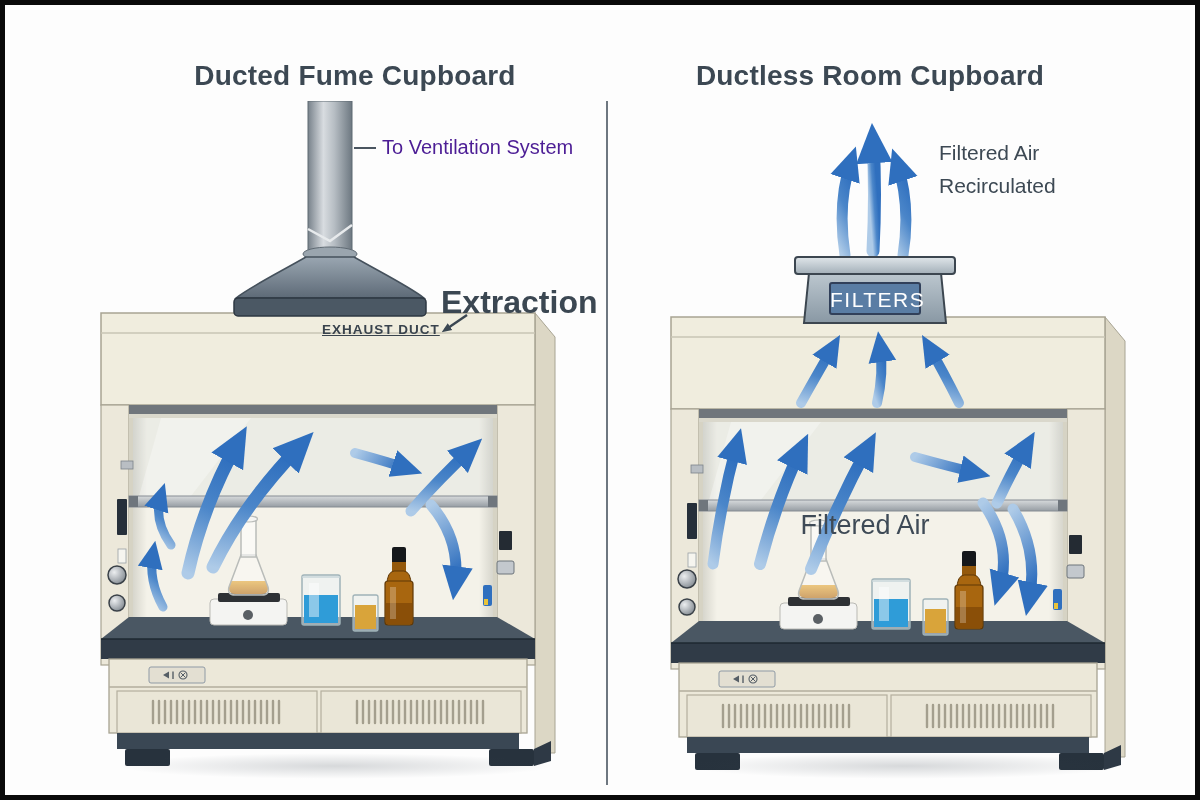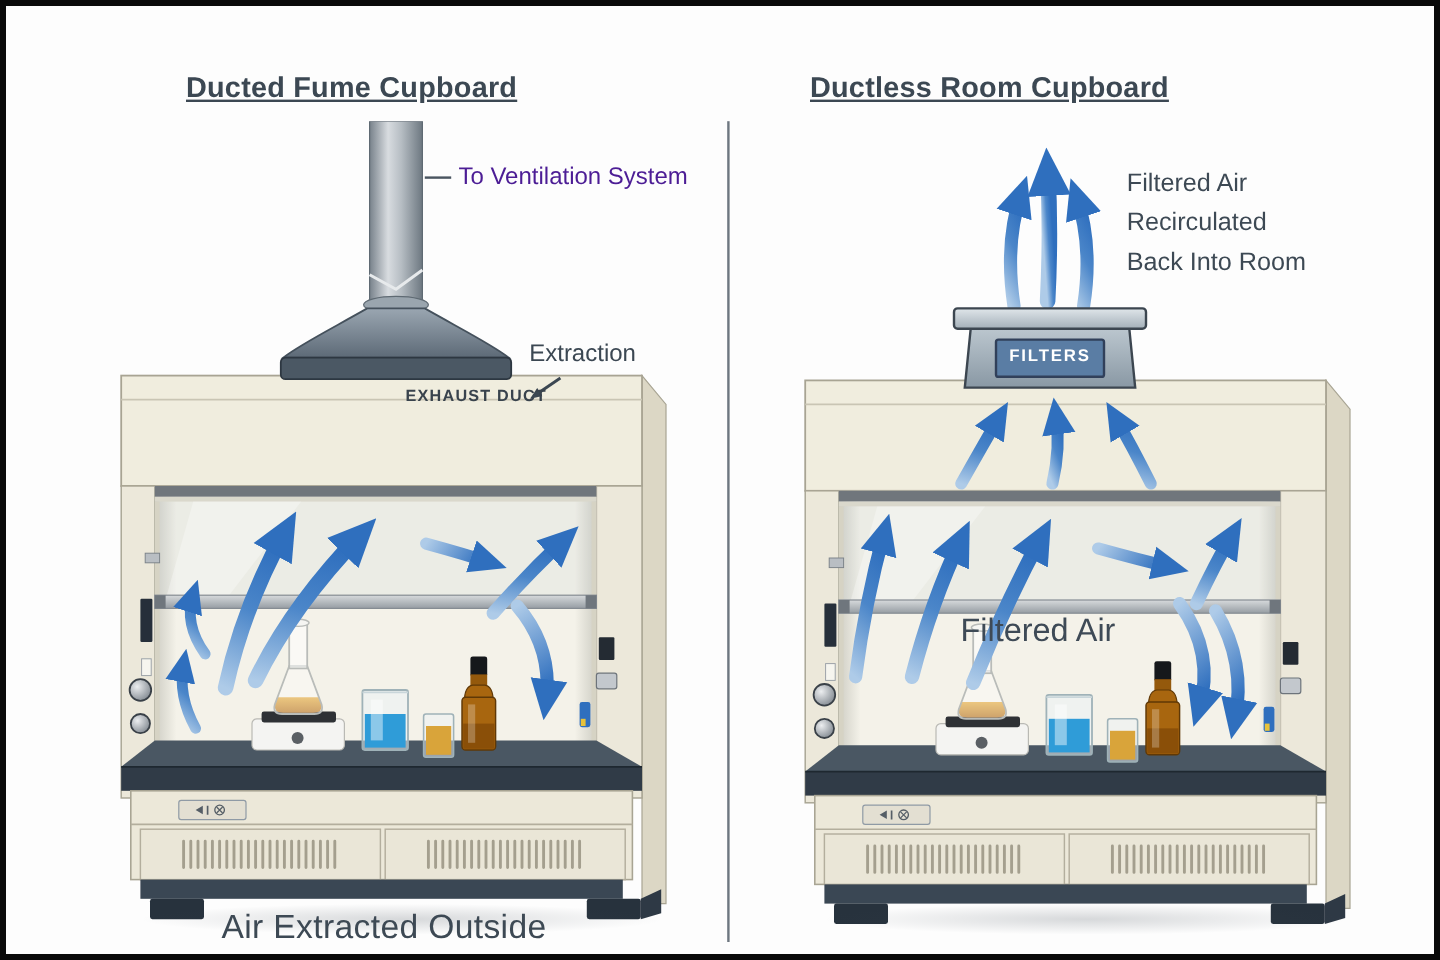--- a/index.html
+++ b/index.html
@@ -2,30 +2,30 @@
 <html><head>
 <meta charset="utf-8">
 <style>
   html,body{margin:0;padding:0;background:#e8e8e8;}
   .canvas{
     position:relative;width:1200px;height:800px;background:#fdfdfd;
     box-sizing:border-box;border:5px solid #0a0a0a;overflow:hidden;
     font-family:"Liberation Sans",sans-serif;color:#3d4954;
   }
   .abs{position:absolute;}
-  .panel-title{font-size:24px;font-weight:bold;letter-spacing:.2px;color:#3c4853;text-align:left;text-decoration:underline;}
+  .panel-title{font-size:28px;font-weight:bold;letter-spacing:.2px;color:#3c4853;text-align:center;}
   .divider{position:absolute;left:601px;top:96px;width:2px;height:684px;background:#6e7780;}
   .lbl{color:#4c1d95;}
   .lead-line{position:absolute;border-top:2px solid #4a5560;}
-  .extraction{font-size:20px;font-weight:normal;color:#3b4752;}
+  .extraction{font-size:32px;font-weight:bold;color:#3b4752;}
   .exhaust-duct{font-size:13.5px;font-weight:bold;letter-spacing:1px;color:#39434d;}
   .bottom-caption{font-size:28px;color:#3d4954;text-align:center;letter-spacing:.3px;}
   .recirc{font-size:21px;line-height:33px;color:#3d4954;}
   .interior-label{font-size:27px;color:#3e4a56;text-align:center;}
-  .filters-text{font-size:14px;font-weight:bold;color:#ffffff;letter-spacing:1.5px;text-align:center;}
+  .filters-text{font-size:21px;font-weight:normal;color:#ffffff;letter-spacing:1.5px;text-align:center;}
   .ground-shadow{position:absolute;height:26px;border-radius:50%;
     background:radial-gradient(ellipse at center, rgba(60,70,80,.20), rgba(60,70,80,0) 70%);}
   svg{display:block;}
 </style>
 </head>
 <body>
 
 <div class="canvas">
 
   <svg width="0" height="0" style="position:absolute" aria-hidden="true">
@@ -198,24 +198,23 @@
     <rect x="4" y="197" width="192" height="18" rx="4" fill="#4b5864" stroke="#2d3741" stroke-width="1.5"></rect>
   </svg>
 
   <div class="lead-line" style="left:349px;top:142px;width:22px;"></div>
   <div class="abs lbl" style="left:377px;top:131px;font-size:20px;">To Ventilation System</div>
 
   <div class="abs extraction" style="left:436px;top:279px;">Extraction</div>
   <svg class="abs" style="left:424px;top:306px;" width="44" height="28" viewBox="0 0 44 28">
     <path d="M38,4 L16,19" fill="none" stroke="#3b4752" stroke-width="2.4" marker-end="url(#ahDark)"></path>
   </svg>
-  <div class="abs exhaust-duct" style="left:333px;top:317px;">EXHAUST DUCT</div>
+  <div class="abs exhaust-duct" style="left:317px;top:317px;text-decoration:underline;">EXHAUST DUCT</div>
 
   <div class="ground-shadow" style="left:110px;top:748px;width:440px;"></div>
-  <div class="abs bottom-caption" style="left:120px;top:752px;width:390px;">Air Extracted Outside</div>
 
   <div class="abs panel-title" style="left:670px;top:55px;width:390px;">Ductless Room Cupboard</div>
 
   <svg class="abs" style="left:656px;top:302px;" width="470" height="478" viewBox="0 0 470 478">
     <use href="#sym-cupboard"></use>
     <g fill="none" stroke-linecap="round" marker-end="url(#ah)">
 
       <path d="M140,96 Q158,64 172,40" stroke="url(#gUp)" stroke-width="10"></path>
       <path d="M216,96 Q223,66 219,38" stroke="url(#gUp)" stroke-width="10"></path>
       <path d="M298,96 Q282,64 268,40" stroke="url(#gUp)" stroke-width="10"></path>
@@ -238,20 +237,19 @@
     </g>
     <path d="M16,150 L148,150 L153,200 L11,200 Z" fill="url(#gFBody)" stroke="#3c4650" stroke-width="2"></path>
     <rect x="2" y="134" width="160" height="17" rx="3" fill="url(#gLid)" stroke="#3c4650" stroke-width="2"></rect>
     <rect x="37" y="160" width="90" height="31" rx="2" fill="#5a7da4" stroke="#31405a" stroke-width="2"></rect>
   </svg>
   <div class="abs filters-text" style="left:825px;top:283px;width:90px;">FILTERS</div>
 
   <div class="abs recirc" style="left:934px;top:131px;">
     <div>Filtered Air</div>
     <div>Recirculated</div>
-    <div>Back Into Room</div>
   </div>
 
   <div class="abs interior-label" style="left:760px;top:505px;width:200px;">Filtered Air</div>
 
   <div class="ground-shadow" style="left:680px;top:748px;width:440px;"></div>
 
 </div>
 
 </body></html>

